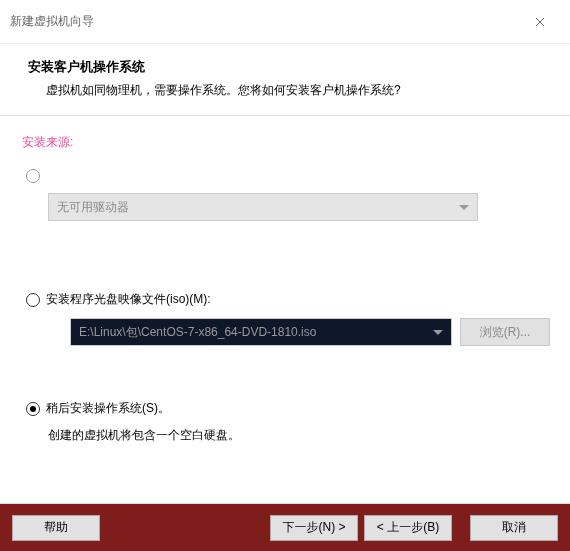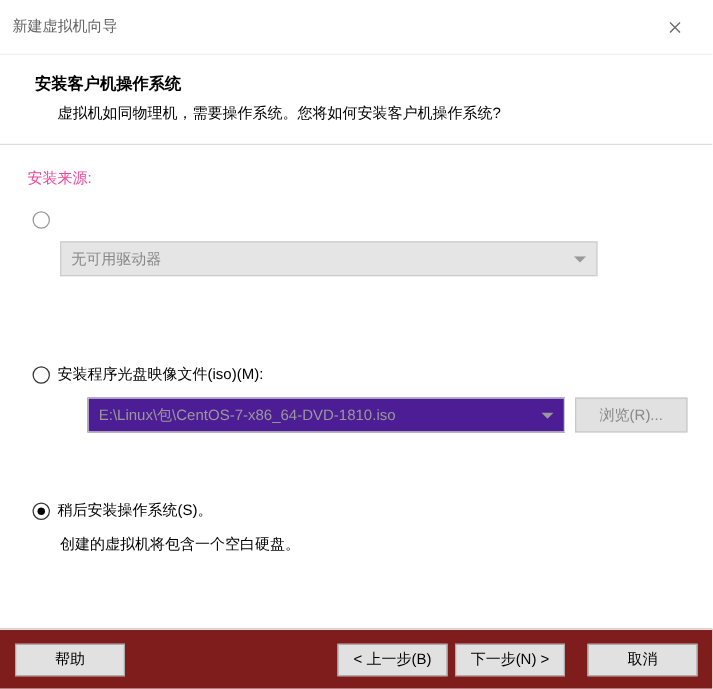--- a/index.html
+++ b/index.html
@@ -94,21 +94,21 @@
     height: 28px;
     background: #e5e5e5;
     border: 1px solid #ccc;
     padding: 0 8px;
     margin-left: 22px;
     width: 430px;
     color: #888;
     position: relative;
   }
   .dropdown.light {
-    background: #4c1d95;
+    background: #0f172a;
     border: 1px solid #ccc;
     color: #999;
     width: 390px;
     display: inline-flex;
   }
   .dropdown .chev {
     position: absolute;
     right: 8px;
     top: 50%;
     transform: translateY(-50%);
@@ -226,17 +226,17 @@
       <span class="radio selected"></span>
       <span class="radio-label">稍后安装操作系统(S)。</span>
     </div>
     <div class="option-desc">创建的虚拟机将包含一个空白硬盘。</div>
   </div>
 </div>
 
 <div class="footer">
   <div class="btn">帮助</div>
   <div class="spacer"></div>
+  <div class="btn">下一步(N) &gt;</div>
   <div class="btn">&lt; 上一步(B)</div>
-  <div class="btn">下一步(N) &gt;</div>
   <div style="width:6px"></div>
   <div class="btn">取消</div>
 </div>
 
 </body></html>

